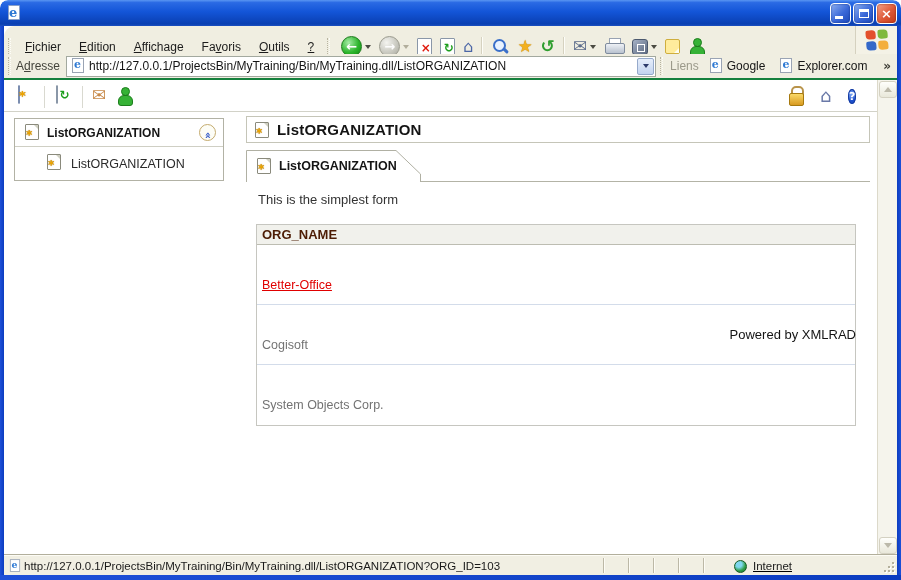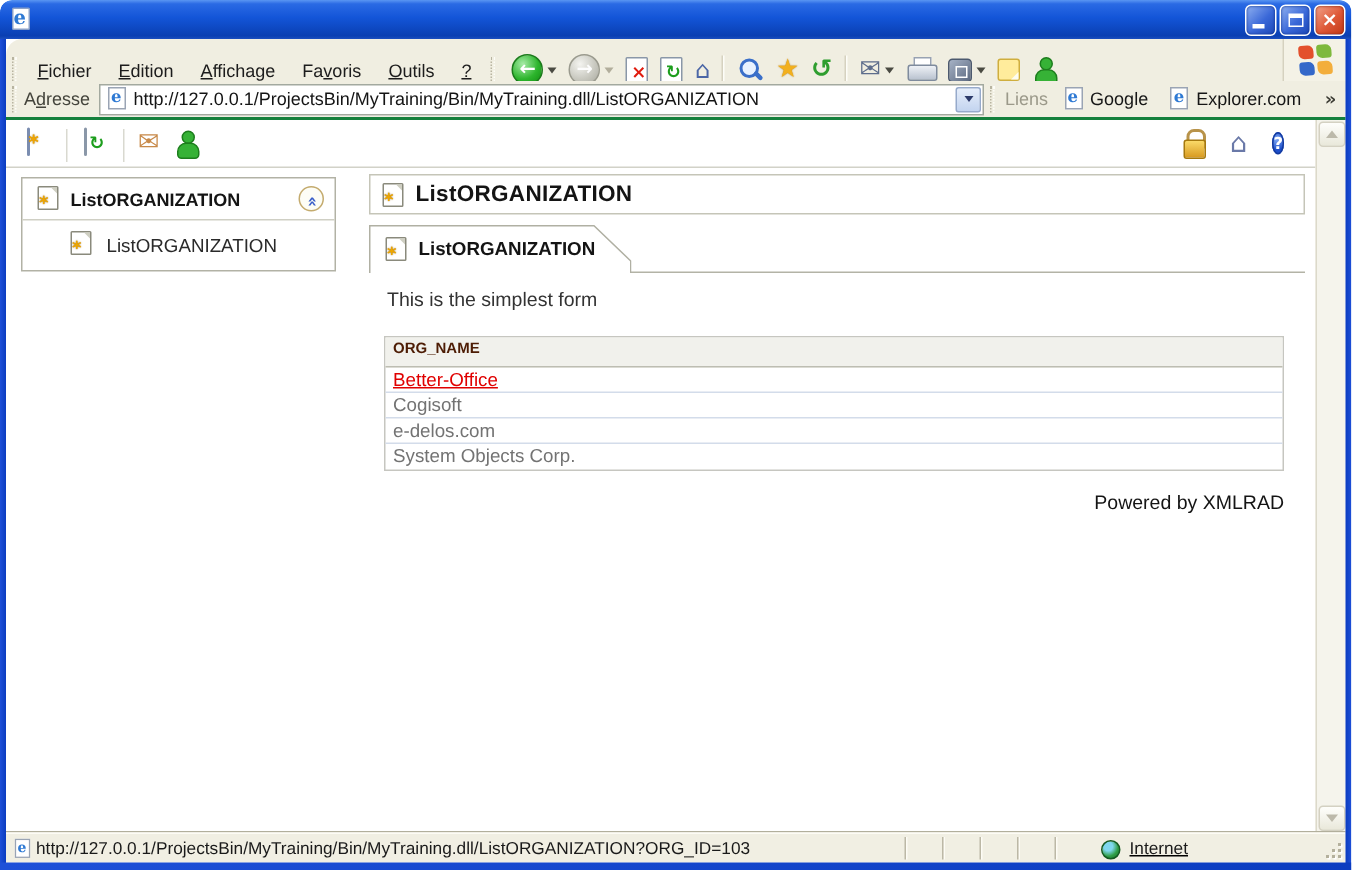--- a/index.html
+++ b/index.html
@@ -125,22 +125,22 @@
   .main-header .doc-icon { position:absolute; left:8px; top:5px; }
   .main-title { position:absolute; left:30px; top:4px; font-size:15px; font-weight:bold; color:#141414; letter-spacing:.2px; }
   .panel-topline { position:absolute; left:242px; top:101px; width:624px; height:1px; background:#b3b3a6; }
   .tab { position:absolute; left:242px; top:70px; width:175px; height:32px; z-index:5; }
   .tab svg { position:absolute; left:0; top:0; }
   .tab .doc-icon { position:absolute; left:11px; top:8px; }
   .tab-label { position:absolute; left:33px; top:9px; font-size:12.5px; font-weight:bold; color:#141414; }
   .description { position:absolute; left:254px; top:112px; font-size:13px; color:#333; }
 
   .data-table { position:absolute; left:252px; top:144px; width:600px; border:1px solid #c6c6c0; background:#fff; }
-  .dt-header { height:20px; background:#f1f1ec; border-bottom:1px solid #bdbdb2; font-size:10px; font-weight:bold; color:#4d1c04; padding:2px 0 0 5px; }
-  .dt-row { height:17px; border-bottom:1px solid #d3dcea; padding:1px 0 0 5px; font-size:12.5px; }
+  .dt-header { height:20px; background:#f1f1ec; border-bottom:1px solid #bdbdb2; font-size:13px; font-weight:bold; color:#4d1c04; padding:2px 0 0 5px; }
+  .dt-row { height:28px; border-bottom:1px solid #d3dcea; padding:1px 0 0 5px; font-size:12.5px;margin-top:32px; }
   .dt-row:last-child { border-bottom:none; }
   .dt-row a { color:#737373; text-decoration:none; cursor:pointer; }
   .dt-row.active a { color:#e00000; text-decoration:underline; }
   .powered { position:absolute; left:252px; top:247px; width:600px; text-align:right; font-size:13px; color:#141414; }
 
   
   .vscroll { position:absolute; left:877px; top:80px; width:20px; height:475px; background:#f5f4ec; border-left:1px solid #dcd9ca; z-index:15; }
   .sc-btn { position:absolute; left:1px; width:18px; height:17px; border:1px solid #d4d1c2; border-radius:3px;
     background:linear-gradient(180deg,#fefefb,#e9e8da); display:flex; align-items:center; justify-content:center; }
   .sc-up { top:1px; } .sc-dn { bottom:1px; }
@@ -329,21 +329,20 @@
       <span class="doc-icon"></span>
       <span class="tab-label">ListORGANIZATION</span>
     </div>
 
     <div class="description">This is the simplest form</div>
 
     <div class="data-table">
       <div class="dt-header">ORG_NAME</div>
       <div class="dt-row active"><a>Better-Office</a></div>
       <div class="dt-row"><a>Cogisoft</a></div>
-      <div class="dt-row"><a>e-delos.com</a></div>
       <div class="dt-row"><a>System Objects Corp.</a></div>
     </div>
 
     <div class="powered">Powered by XMLRAD</div>
   </div>
 
   <div class="vscroll">
     <div class="sc-btn sc-up">
         <span class="tri-up"></span>
       </div>

